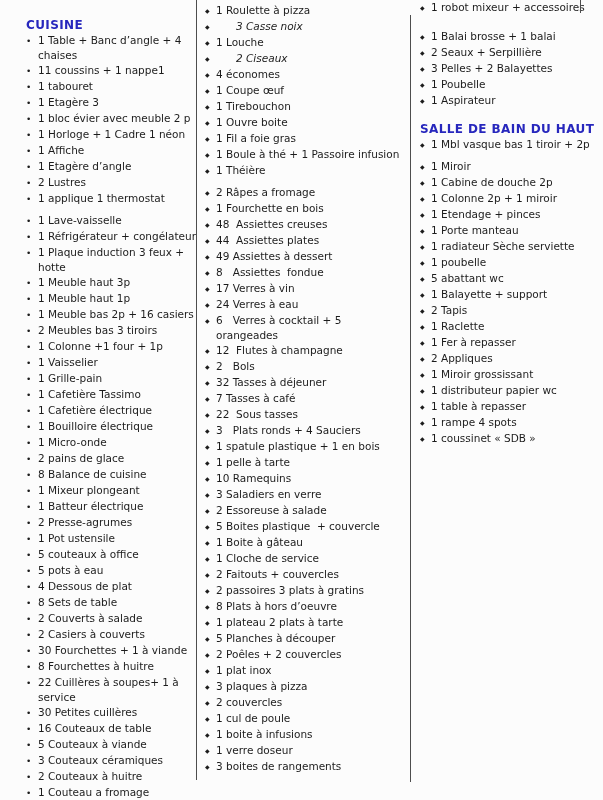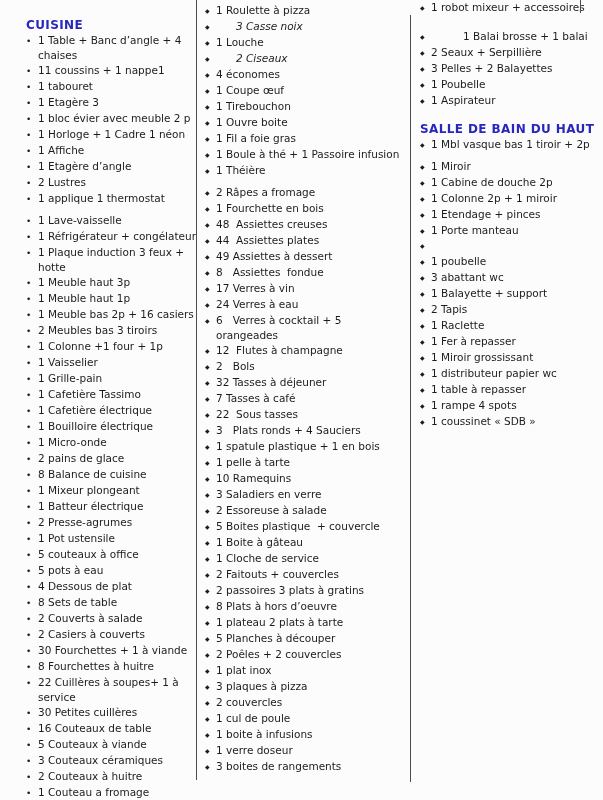--- a/index.html
+++ b/index.html
@@ -16,21 +16,21 @@
   .col-1{left:26px;width:186px;padding-top:18px;}
   .col-2{left:205px;width:200px;padding-top:3px;}
   .col-3{left:420px;width:178px;padding-top:0;}
   .section-title{
     font-weight:bold;
     font-size:12px;
     letter-spacing:0.4px;
     line-height:15px;
     color:#2727bd;
   }
-  .gap-line{margin-top:13px;gap:32px;}
+  .gap-line{margin-top:13px;}
   .row{display:flex;align-items:baseline;}
   .row.gap{margin-top:6px;}
   .bullet{flex:0 0 12px;font-size:9px;}
   .col-2 .bullet,.col-3 .bullet{font-size:6px;flex-basis:11px;position:relative;top:-1px;}
   .label{white-space:pre-wrap;}
   .row.italic .label{font-style:italic;margin-left:20px;}
   .vrule{position:absolute;width:1px;background:#4d4d4d;}
   .vrule-1{left:196px;top:0;height:780px;}
   .vrule-2{left:410px;top:15px;height:767px;}
   .vrule-3{left:580px;top:0;height:13px;}
@@ -461,44 +461,49 @@
       <div class="row">
         <span class="bullet">◆</span>
         <span class="label">1 Etendage + pinces</span>
       </div>
       <div class="row">
         <span class="bullet">◆</span>
         <span class="label">1 Porte manteau</span>
       </div>
       <div class="row">
         <span class="bullet">◆</span>
+        <span class="label">1 radiateur Sèche serviette</span>
       </div>
       <div class="row">
         <span class="bullet">◆</span>
         <span class="label">1 poubelle</span>
       </div>
       <div class="row">
         <span class="bullet">◆</span>
-        <span class="label">3 abattant wc</span>
+        <span class="label">5 abattant wc</span>
       </div>
       <div class="row">
         <span class="bullet">◆</span>
         <span class="label">1 Balayette + support</span>
       </div>
       <div class="row">
         <span class="bullet">◆</span>
         <span class="label">2 Tapis</span>
       </div>
       <div class="row">
         <span class="bullet">◆</span>
         <span class="label">1 Raclette</span>
       </div>
       <div class="row">
         <span class="bullet">◆</span>
         <span class="label">1 Fer à repasser</span>
+      </div>
+      <div class="row">
+        <span class="bullet">◆</span>
+        <span class="label">2 Appliques</span>
       </div>
       <div class="row">
         <span class="bullet">◆</span>
         <span class="label">1 Miroir grossissant</span>
       </div>
       <div class="row">
         <span class="bullet">◆</span>
         <span class="label">1 distributeur papier wc</span>
       </div>
       <div class="row">

